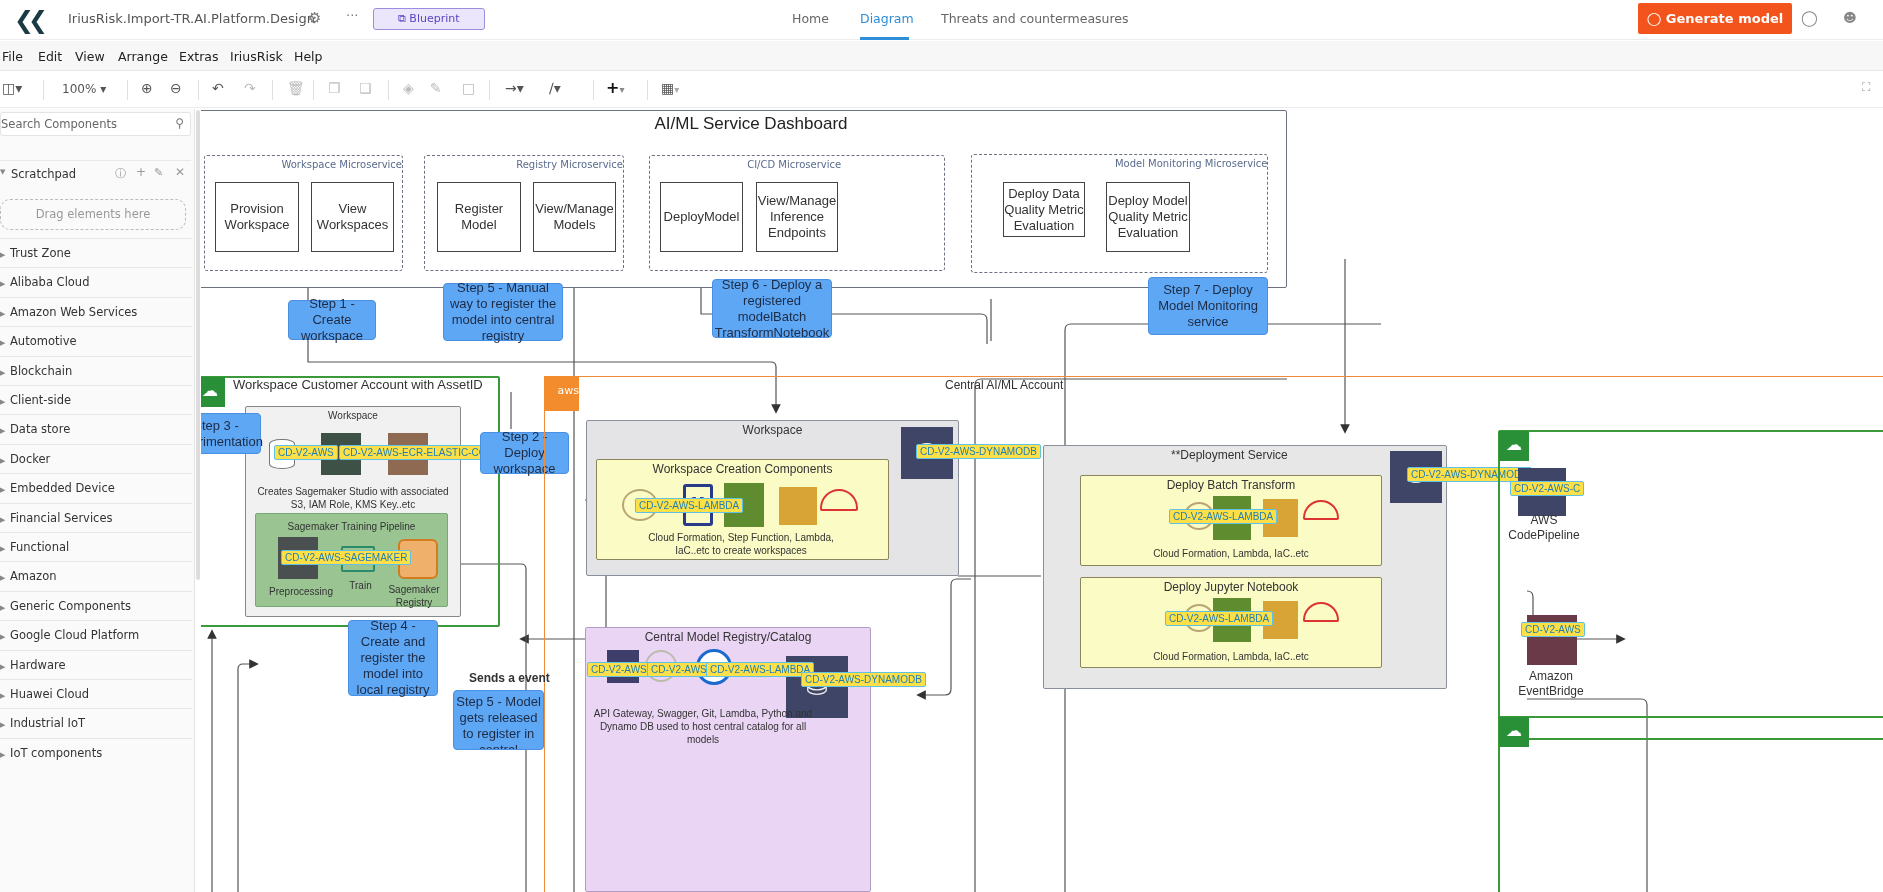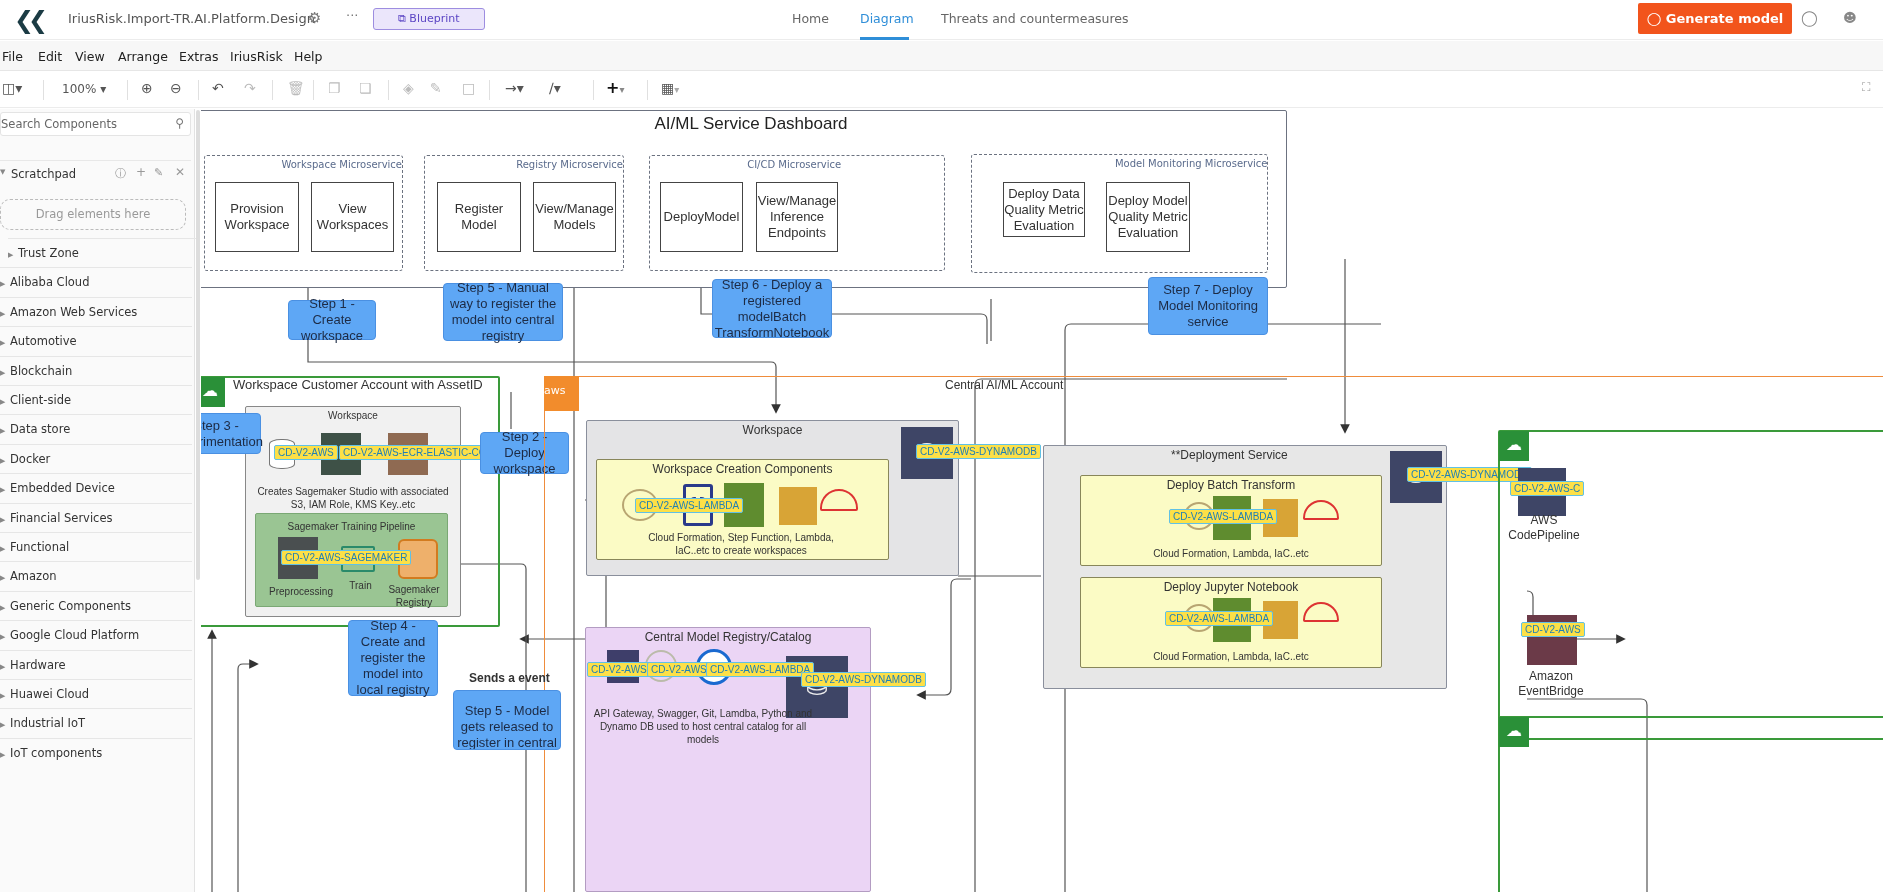--- a/index.html
+++ b/index.html
@@ -114,21 +114,21 @@
 <div id="scratch" class="abs">
   <span class="abs" style="left:0;top:7px;font-size:7px;color:#888">▼</span>
   <span class="abs" style="left:11px;top:6px;font-size:11.5px;color:#333">Scratchpad</span>
   <span class="abs" style="left:115px;top:5px;font-size:11px;color:#999">ⓘ</span>
   <span class="abs" style="left:136px;top:4px;font-size:12px;color:#999">+</span>
   <span class="abs" style="left:154px;top:5px;font-size:11px;color:#999">✎</span>
   <span class="abs" style="left:175px;top:4px;font-size:12px;color:#999">✕</span>
 </div>
 <div id="drag" class="abs">Drag elements here</div>
 <div id="catlist">
-    <div class="abs cat" style="top: 238px; height: 29px; line-height: 29px; margin-left: 8px;"><span class="arr">▶</span><span>Trust Zone</span></div>
+    <div class="abs cat" style="top: 238px; height: 29px; line-height: 29px;"><span class="arr">▶</span><span>Trust Zone</span></div>
     <div class="abs cat" style="top: 267.4px; height: 29px; line-height: 29px;"><span class="arr">▶</span><span>Alibaba Cloud</span></div>
     <div class="abs cat" style="top: 296.8px; height: 29px; line-height: 29px;"><span class="arr">▶</span><span>Amazon Web Services</span></div>
     <div class="abs cat" style="top: 326.2px; height: 29px; line-height: 29px;"><span class="arr">▶</span><span>Automotive</span></div>
     <div class="abs cat" style="top: 355.6px; height: 29px; line-height: 29px;"><span class="arr">▶</span><span>Blockchain</span></div>
     <div class="abs cat" style="top: 385px; height: 29px; line-height: 29px;"><span class="arr">▶</span><span>Client-side</span></div>
     <div class="abs cat" style="top: 414.4px; height: 29px; line-height: 29px;"><span class="arr">▶</span><span>Data store</span></div>
     <div class="abs cat" style="top: 443.8px; height: 29px; line-height: 29px;"><span class="arr">▶</span><span>Docker</span></div>
     <div class="abs cat" style="top: 473.2px; height: 29px; line-height: 29px;"><span class="arr">▶</span><span>Embedded Device</span></div>
     <div class="abs cat" style="top: 502.6px; height: 29px; line-height: 29px;"><span class="arr">▶</span><span>Financial Services</span></div>
     <div class="abs cat" style="top: 532px; height: 29px; line-height: 29px;"><span class="arr">▶</span><span>Functional</span></div>
@@ -223,21 +223,21 @@
   <div class="tag" style="left:80px;top:441px">CD-V2-AWS-SAGEMAKER</div>
   <div class="cap" style="left:60px;top:476px;width:80px">Preprocessing</div>
   <div class="cap" style="left:137px;top:470px;width:45px">Train</div>
   <div class="cap" style="left:183px;top:474px;width:60px">Sagemaker<br>Registry</div>
 
   <div class="step" style="left:-30px;top:304px;width:90px;height:41px">Step 3 - Experimentation</div>
   <div class="step" style="left:279px;top:323px;width:89px;height:42px">Step 2 - Deploy workspace</div>
   <div class="step" style="left:147px;top:511px;width:90px;height:76px">Step 4 - Create and register the model into local registry</div>
 
   <div class="box" style="left:343px;top:267px;width:1419px;height:560px;border:1.5px solid #ef8c3b;background:transparent"></div>
-  <div class="ico" style="left:343px;top:267px;width:35px;height:35px;background:#f28c2c;color:#fff;text-align:left;font-size:11px;line-height:30px">aws</div>
+  <div class="ico" style="left:343px;top:267px;width:35px;height:35px;background:#f28c2c;color:#fff;text-align:right;font-size:11px;line-height:30px">aws</div>
   <div class="glabel" style="left:744px;top:269px;font-size:12px;text-align:left">Central AI/ML Account</div>
 
   <div class="box" style="left:385px;top:311px;width:373px;height:156px;background:#e4e4e6;border-color:#8a8f9c"></div>
   <div class="glabel" style="left:385px;top:314px;width:373px;font-size:12px">Workspace</div>
   <div class="ico" style="left:700px;top:318px;width:52px;height:52px;background:#3e4566;color:#eee;font-size:22px;text-align:center;line-height:50px">⛁</div>
   <div class="tag" style="left:715px;top:335px">CD-V2-AWS-DYNAMODB</div>
   <div class="box" style="left:395px;top:350px;width:293px;height:101px;background:#fbfbc5;border-color:#88865a"></div>
   <div class="glabel" style="left:395px;top:353px;width:293px;font-size:12px">Workspace Creation Components</div>
   <div class="ico" style="left:421px;top:380px;width:36px;height:32px;border:2px solid #b8a572;border-radius:50%"></div>
   <div class="ico" style="left:482px;top:375px;width:30px;height:42px;border:3px solid #2a3a8a;border-radius:3px;color:#2a3a8a;text-align:center;line-height:34px;font-weight:bold">{}</div>
@@ -253,21 +253,21 @@
   <div class="ico" style="left:444px;top:541px;width:32px;height:32px;border:2px solid #bba;border-radius:50%"></div>
   <div class="ico" style="left:495px;top:540px;width:36px;height:36px;border:3px solid #1a6ad0;border-radius:50%;background:#fff"></div>
   <div class="ico" style="left:585px;top:547px;width:62px;height:62px;background:#3e4566;color:#eee;font-size:26px;text-align:center;line-height:60px">⛁</div>
   <div class="tag" style="left:386px;top:553px">CD-V2-AWS-A</div>
   <div class="tag" style="left:446px;top:553px">CD-V2-AWS</div>
   <div class="tag" style="left:505px;top:553px">CD-V2-AWS-LAMBDA</div>
   <div class="tag" style="left:600px;top:563px">CD-V2-AWS-DYNAMODB</div>
   <div class="cap" style="left:392px;top:598px;width:220px">API Gateway, Swagger, Git, Lamdba, Python and Dynamo DB used to host central catalog for all models</div>
 
   <div class="glabel" style="left:268px;top:562px;font-size:12px;font-weight:bold;text-align:left">Sends a event</div>
-  <div class="step" style="left:252px;top:581px;width:108px;height:60px;align-items:flex-start;padding-top:12px;overflow:hidden">Step 5 - Model gets released to register in central</div>
+  <div class="step" style="left:252px;top:581px;width:91px;height:60px;align-items:flex-start;padding-top:3px;overflow:hidden">Step 5 - Model gets released to register in central</div>
 
   <div class="box" style="left:842px;top:336px;width:404px;height:244px;background:#e7e7e7;border-color:#8a8f9c"></div>
   <div class="glabel" style="left:970px;top:339px;font-size:12px;text-align:left">**Deployment Service</div>
   <div class="ico" style="left:1189px;top:342px;width:52px;height:52px;background:#3e4566;color:#eee;font-size:22px;text-align:center;line-height:50px">⛁</div>
   <div class="tag" style="left:1206px;top:358px">CD-V2-AWS-DYNAMODB</div>
 
   <div class="box" style="left:879px;top:366px;width:302px;height:91px;background:#fbfbc5;border-color:#88865a"></div>
   <div class="glabel" style="left:879px;top:369px;width:302px;font-size:12px">Deploy Batch Transform</div>
   <div class="ico" style="left:983px;top:393px;width:30px;height:28px;border:2px solid #b8a572;border-radius:50%"></div>
   <div class="ico" style="left:1012px;top:387px;width:38px;height:44px;background:#5f8c2f"></div>

